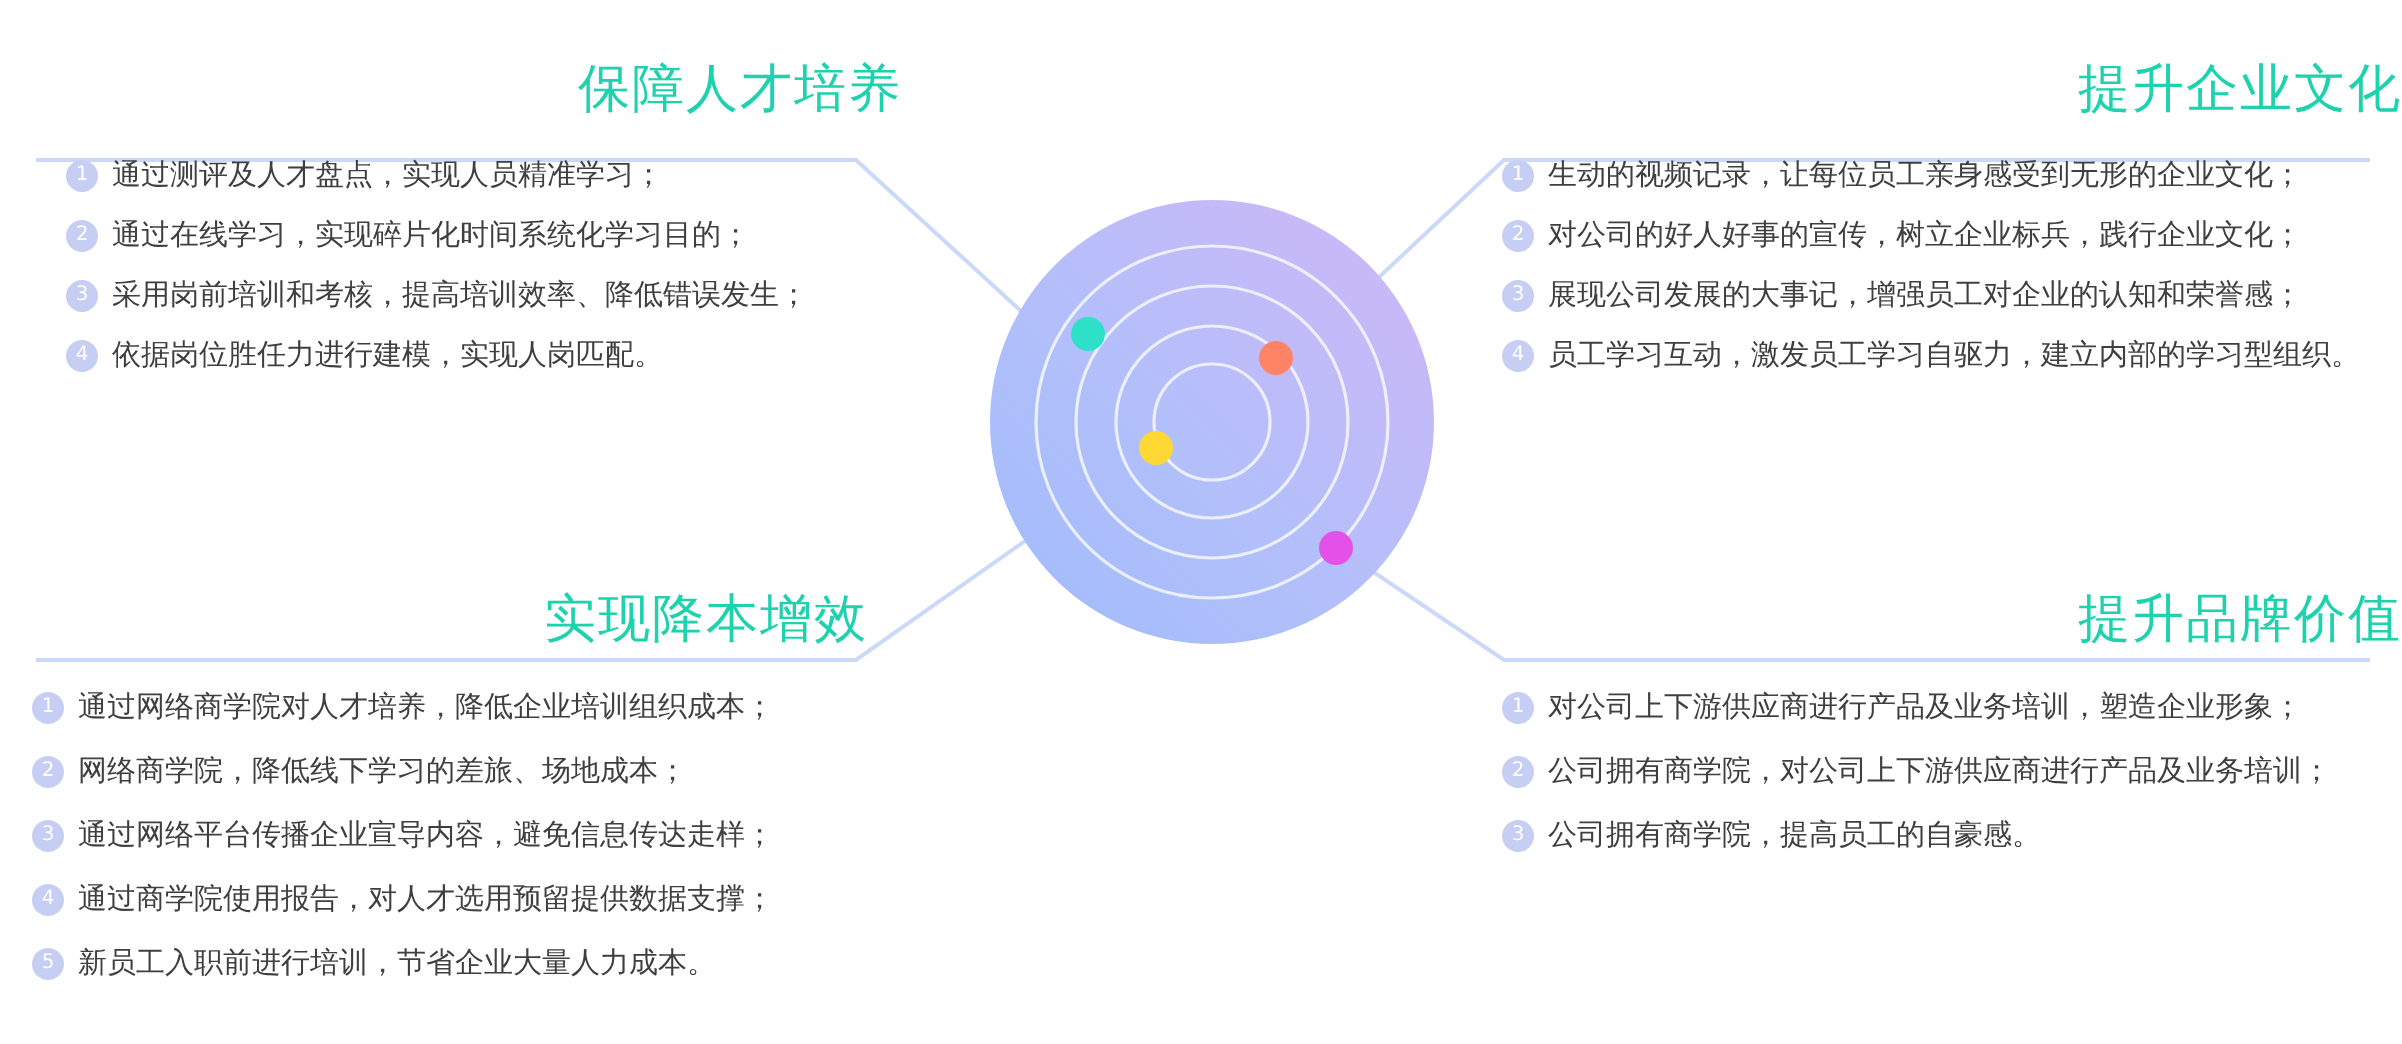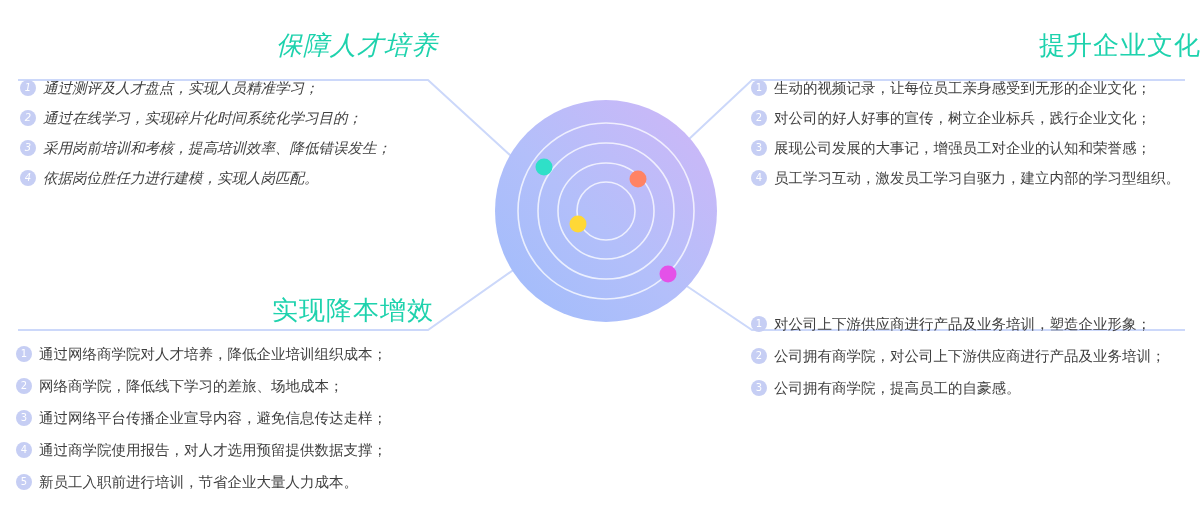--- a/index.html
+++ b/index.html
@@ -26,21 +26,21 @@
     width: 1201px;
     height: 522px;
     pointer-events: none;
   }
 
   
   .quadrant {
     position: absolute;
     box-sizing: border-box;
   }
-  .q-tl { left: 4px;    top: 30px;  width: 470px; font-style: italic; }
+  .q-tl { left: 17px;    top: 30px;  width: 470px; }
   .q-tr { left: 733px; top: 30px;  width: 468px; }
   .q-bl { left: 0;    top: 295px; width: 470px; }
   .q-br { left: 733px; top: 295px; width: 468px; }
 
   
   .quad-title {
     font-size: 26px;
     line-height: 30px;
     color: #1ed2ad;
     font-weight: 400;
@@ -195,20 +195,21 @@
       <span class="bullet-text">通过商学院使用报告，对人才选用预留提供数据支撑；</span>
     </li>
     <li>
       <span class="bullet-num">5</span>
       <span class="bullet-text">新员工入职前进行培训，节省企业大量人力成本。</span>
     </li>
   </ul>
 </section>
 
 <section class="quadrant q-br">
+  <h2 class="quad-title">提升品牌价值</h2>
   <ul class="quad-list">
     <li>
       <span class="bullet-num">1</span>
       <span class="bullet-text">对公司上下游供应商进行产品及业务培训，塑造企业形象；</span>
     </li>
     <li>
       <span class="bullet-num">2</span>
       <span class="bullet-text">公司拥有商学院，对公司上下游供应商进行产品及业务培训；</span>
     </li>
     <li>

